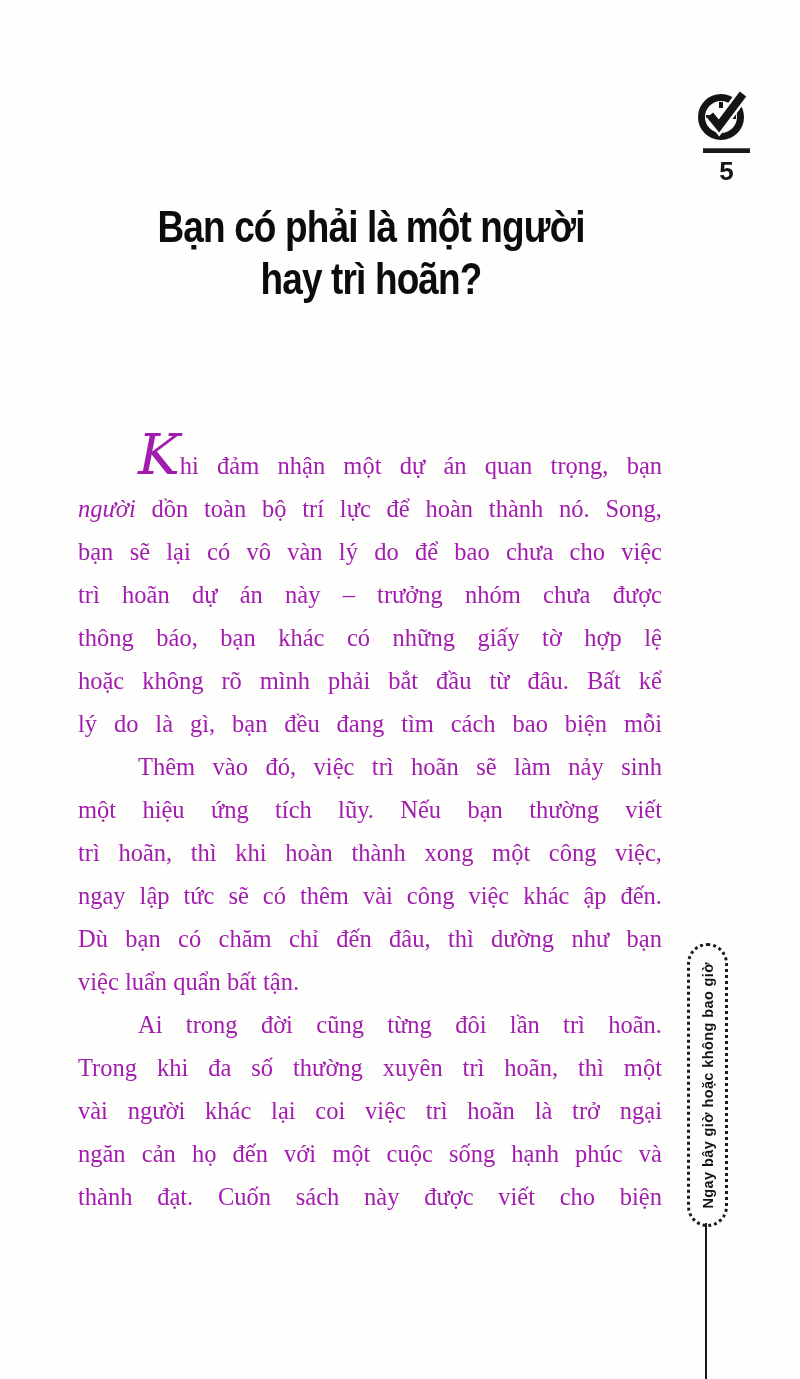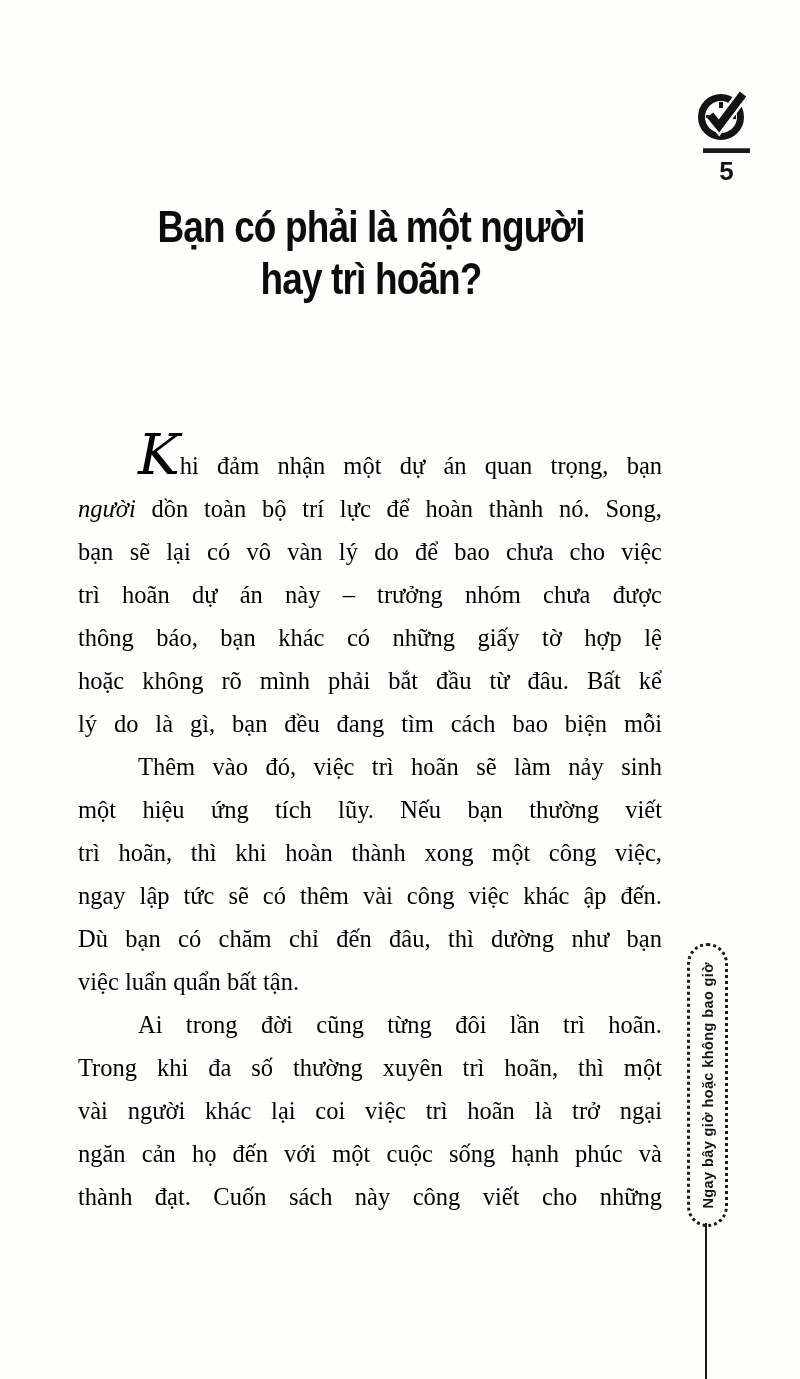--- a/index.html
+++ b/index.html
@@ -46,21 +46,21 @@
     color: #0c0c0c;
     transform: scaleX(0.84);
     transform-origin: 50% 0;
   }
 
   
   .body-text {
     position: absolute; left: 78px; top: 444px;
     width: 584px;
     font-size: 24.5px;
-    color: #000000;
+    color: #a21caf;
   }
   .line {
     height: 43px;
     line-height: 43px;
     text-align: justify;
     text-align-last: justify;
     white-space: nowrap;
   }
   .line.no-stretch { text-align-last: left; }
   .line.indent { text-indent: 60px; }
@@ -142,21 +142,21 @@
       <div class="line">trì hoãn, thì khi hoàn thành xong một công việc,</div>
       <div class="line">ngay lập tức sẽ có thêm vài công việc khác ập đến.</div>
       <div class="line">Dù bạn có chăm chỉ đến đâu, thì dường như bạn</div>
       <div class="line no-stretch">việc luẩn quẩn bất tận.</div>
     </div>
     <div>
       <div class="line indent">Ai trong đời cũng từng đôi lần trì hoãn.</div>
       <div class="line">Trong khi đa số thường xuyên trì hoãn, thì một</div>
       <div class="line">vài người khác lại coi việc trì hoãn là trở ngại</div>
       <div class="line">ngăn cản họ đến với một cuộc sống hạnh phúc và</div>
-      <div class="line">thành đạt. Cuốn sách này công viết cho những</div>
+      <div class="line">thành đạt. Cuốn sách này được viết cho biện</div>
     </div>
   </div>
 
 <div class="side-tab">
   <span class="side-tab-label">Ngay bây giờ hoặc không bao giờ</span>
 </div>
 
 <div class="margin-rule"></div>
 
 </body></html>

